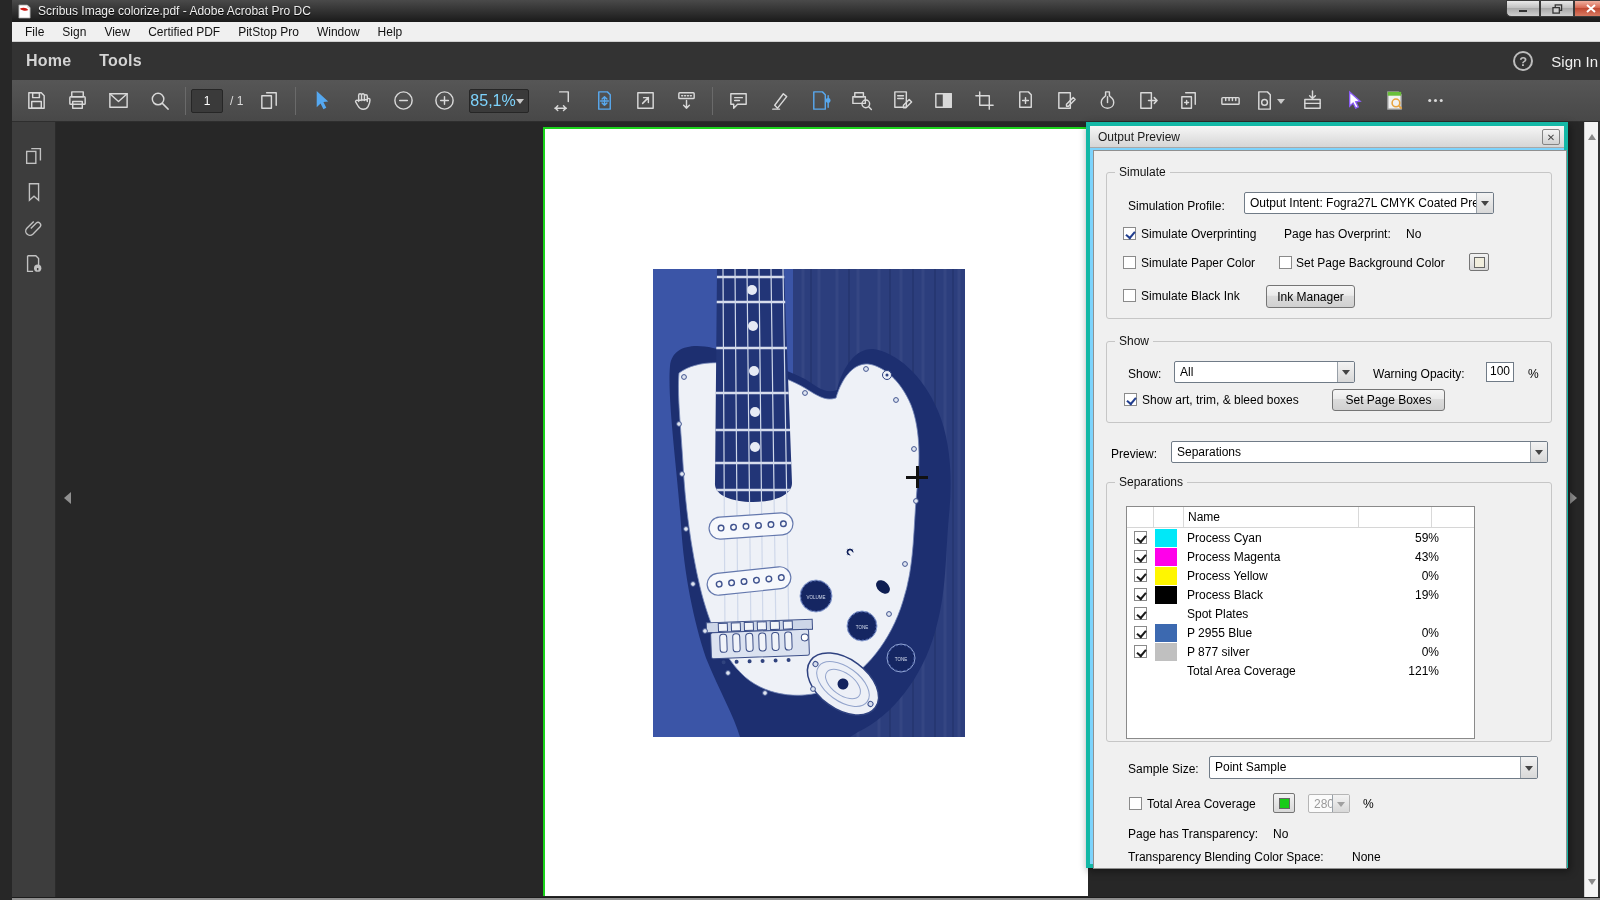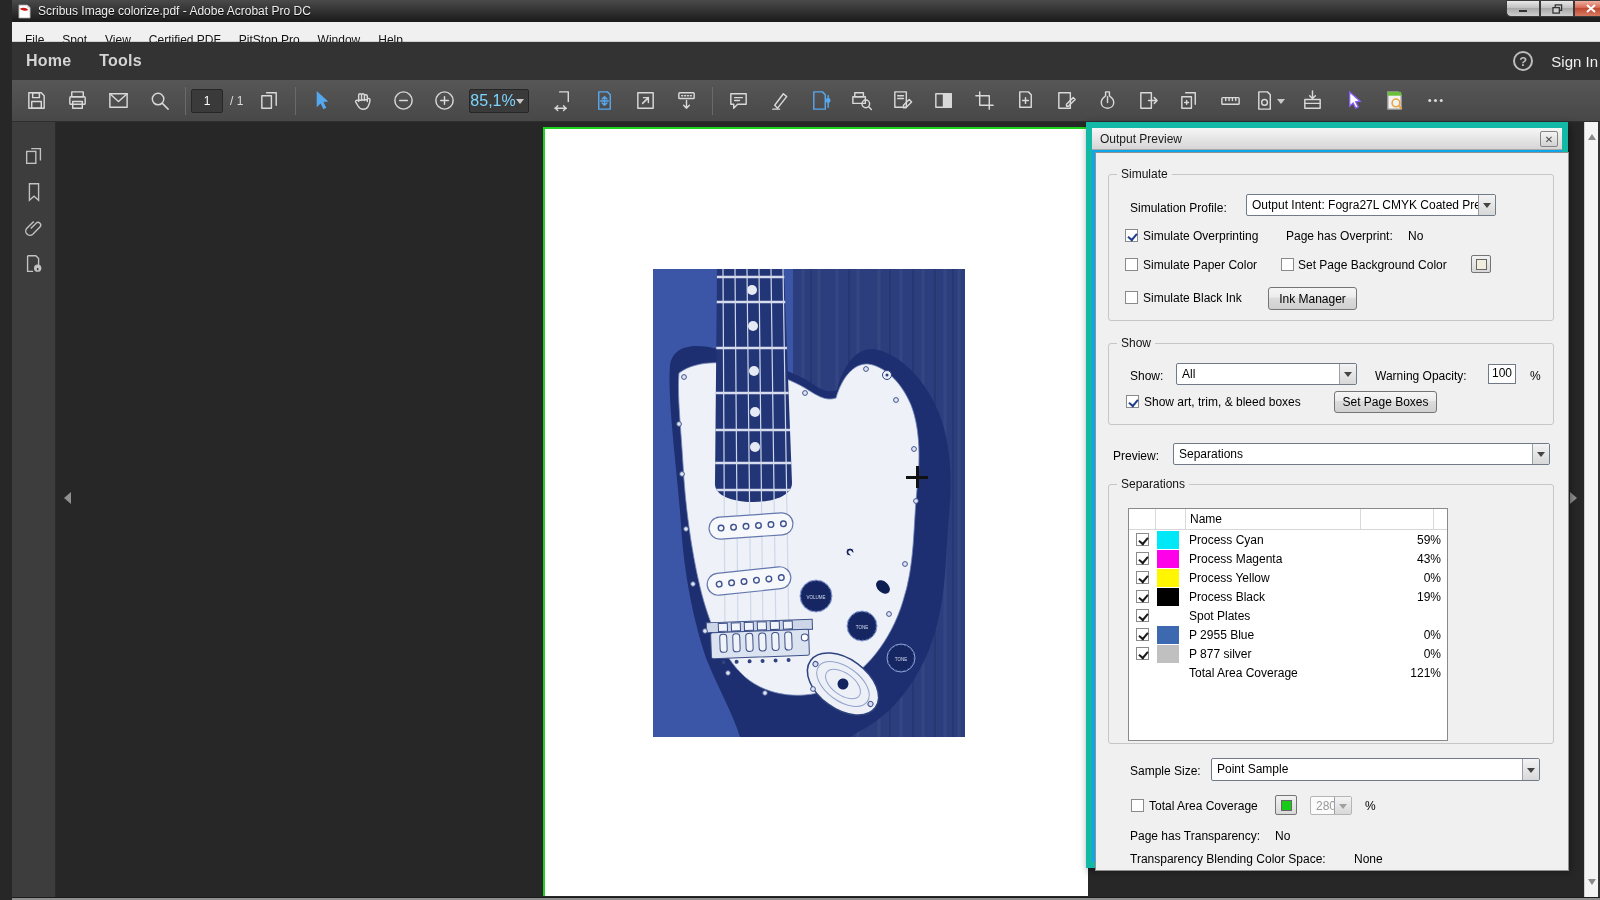--- a/index.html
+++ b/index.html
@@ -15,21 +15,21 @@
   #winbtns { position:absolute; right:4px; top:0; display:flex; }
   .wbtn { width:34px; height:17px; border:1px solid #3a3a3a; display:flex; align-items:center;
     justify-content:center; background:linear-gradient(#e9e9e9,#bdbdbd 50%,#a9a9a9 50%,#cfcfcf); }
   .wbtn:first-child { border-radius:0 0 0 5px; }
   .wbtn.close { background:linear-gradient(#f0b0a0,#d4614a 50%,#c04a33 50%,#d87a62); border-radius:0 0 5px 0; }
   .wbtn svg { display:block; }
 
   
   #menubar { position:absolute; left:0; top:22px; width:1600px; height:20px; background:#f0f0f0;
     border-bottom:1px solid #d0d0d0; display:flex; align-items:center; padding-left:4px; }
-  .menu-item { font-size:12px; color:#111; padding:8px 9px; height:20px; line-height:20px; cursor:default; }
+  .menu-item { font-size:12px; color:#111; padding:0 9px; height:20px; line-height:20px; cursor:default; }
 
   
   #tabbar { position:absolute; left:0; top:42px; width:1600px; height:38px; background:#333333; display:flex; align-items:center; }
   .apptab { color:#d4d4d4; font-size:16px; font-weight:bold; padding:0 14px; letter-spacing:.2px; }
   #doc-tab { height:38px; margin-left:28px; padding:0 16px; background:#3f3f3f;
     border-left:1px solid #575757; border-right:1px solid #575757; display:flex; align-items:center; gap:10px; }
   #doc-tab .tlabel { color:#e3e3e3; font-size:13px; }
   #doc-tab .tclose { color:#bdbdbd; font-size:13px; }
   #tab-right { position:absolute; right:14px; top:0; height:38px; display:flex; align-items:center; gap:18px; }
   #help-circle { width:20px; height:20px; border:2px solid #bdbdbd; border-radius:50%; color:#bdbdbd;
@@ -68,21 +68,21 @@
   
   #vscroll { position:absolute; left:1572px; top:122px; width:14px; height:775px; background:#f4f4f4; border-left:1px solid #cfcfcf; }
   #vscroll .sarrow { position:absolute; left:3px; width:0; height:0; border:4px solid transparent; }
   #vscroll .up { top:8px; border-bottom:6px solid #8a8a8a; }
   #vscroll .down { bottom:8px; border-top:6px solid #8a8a8a; }
   #right-margin { position:absolute; left:1586px; top:122px; width:14px; height:775px; background:#333; }
   #bottomstrip { position:absolute; left:0; top:897px; width:1600px; height:3px; background:#8f8f8f; border-top:1px solid #1c1c1c; }
 
   
   #output-panel { position:absolute; left:1074px; top:122px; width:482px; height:746px;
-    background:#0ea5e9; border:6px solid #14b8a6; box-shadow:2px 3px 8px rgba(0,0,0,.45); }
+    background:#7dd3fc; border:4px solid #14b8a6; box-shadow:2px 3px 8px rgba(0,0,0,.45); }
   #op-title { position:absolute; left:0; top:0; width:100%; height:22px;
     background:linear-gradient(#f6f6f6,#d6d6d6); border-bottom:1px solid #a8a8a8; display:flex; align-items:center; }
   #op-title .optext { font-size:12px; color:#1a1a1a; margin-left:8px; }
   #op-close { position:absolute; right:4px; top:3px; width:18px; height:16px; border:1px solid #848484; border-radius:2px;
     background:linear-gradient(#f4f4f4,#d2d2d2); color:#444; font-size:10px; font-weight:bold;
     display:flex; align-items:center; justify-content:center; }
   #op-content { position:absolute; left:3px; top:24px; width:474px; height:719px; background:#f0f0f0; border:1px solid #909090; }
 
   .grp { position:absolute; border:1px solid #c6c6c6; border-radius:3px; }
   .glabel { position:absolute; top:-8px; left:8px; background:#f0f0f0; padding:0 4px; font-size:12px; color:#111; }
@@ -106,21 +106,21 @@
     border-left:2px solid #223f8f; border-bottom:2px solid #223f8f; transform:rotate(-50deg); }
   .cb.dark::after { border-color:#1a1a1a; }
 
   .swbtn { position:absolute; background:linear-gradient(#f2f2f2,#d8d8d8); border:1px solid #757575; border-radius:2px;
     display:flex; align-items:center; justify-content:center; }
   .swbtn .swin { width:11px; height:11px; border:1px solid #666; }
 
   .txtinput { position:absolute; background:#fff; border:1px solid #707b87; font-size:12px; color:#000; padding:1px 3px; }
 
   
-  #sep-table { position:absolute; left:36px; top:380px; width:320px; height:233px; background:#fff; border:1px solid #8a8a8a; }
+  #sep-table { position:absolute; left:36px; top:380px; width:349px; height:233px; background:#fff; border:1px solid #8a8a8a; }
   #sep-head { position:relative; height:21px; border-bottom:1px solid #d6d6d6; display:flex; }
   #sep-head .hc { border-right:1px solid #d9d9d9; height:100%; font-size:12px; color:#000; padding:3px 0 0 4px; }
   .sep-row { position:relative; height:19px; display:flex; align-items:center; }
   .sep-c1 { width:27px; display:flex; justify-content:center; }
   .sep-c1 .cb { position:relative; }
   .sep-c2 { width:30px; }
   .sep-c2 .swatch { display:block; width:22px; height:18px; margin-left:1px; }
   .sep-c3 { width:175px; font-size:12px; color:#000; padding-left:3px; }
   .sep-c4 { width:80px; font-size:12px; color:#000;text-align:right; }
 </style>
@@ -151,21 +151,21 @@
       <div class="wbtn close">
           <svg width="10" height="9" viewBox="0 0 10 9">
             <path d="M1 1l8 7M9 1L1 8" stroke="#fff" stroke-width="2"></path>
           </svg>
         </div>
     </div>
   </div>
 
   <div id="menubar">
       <div class="menu-item">File</div>
-      <div class="menu-item">Spot</div>
+      <div class="menu-item">Sign</div>
       <div class="menu-item">View</div>
       <div class="menu-item">Certified PDF</div>
       <div class="menu-item">PitStop Pro</div>
       <div class="menu-item">Window</div>
       <div class="menu-item">Help</div>
     </div>
 
   <div id="tabbar">
     <div class="apptab">Home</div>
     <div class="apptab">Tools</div>
@@ -598,21 +598,21 @@
     <span class="lbl" style="left:38px;top:241px">Show:</span>
     <div class="dd" style="left:84px;top:235px;width:181px">
       <span class="txt">All</span>
       <span class="arw"></span>
     </div>
     <span class="lbl" style="left:283px;top:241px">Warning Opacity:</span>
     <div class="txtinput" style="left:396px;top:236px;width:28px;height:20px">100</div>
     <span class="lbl" style="left:438px;top:241px">%</span>
     <span class="cb checked" style="left:34px;top:267px"></span>
     <span class="lbl" style="left:52px;top:267px">Show art, trim, &amp; bleed boxes</span>
-    <div class="w7btn" style="left:242px;top:263px;width:103px;height:22px">Set Page Boxes</div>
+    <div class="w7btn" style="left:242px;top:263px;width:113px;height:22px">Set Page Boxes</div>
 
     <span class="lbl" style="left:21px;top:321px">Preview:</span>
     <div class="dd" style="left:81px;top:315px;width:377px">
       <span class="txt">Separations</span>
       <span class="arw"></span>
     </div>
 
     <div class="grp" style="left:16px;top:356px;width:446px;height:260px">
       <span class="glabel">Separations</span>
     </div>

